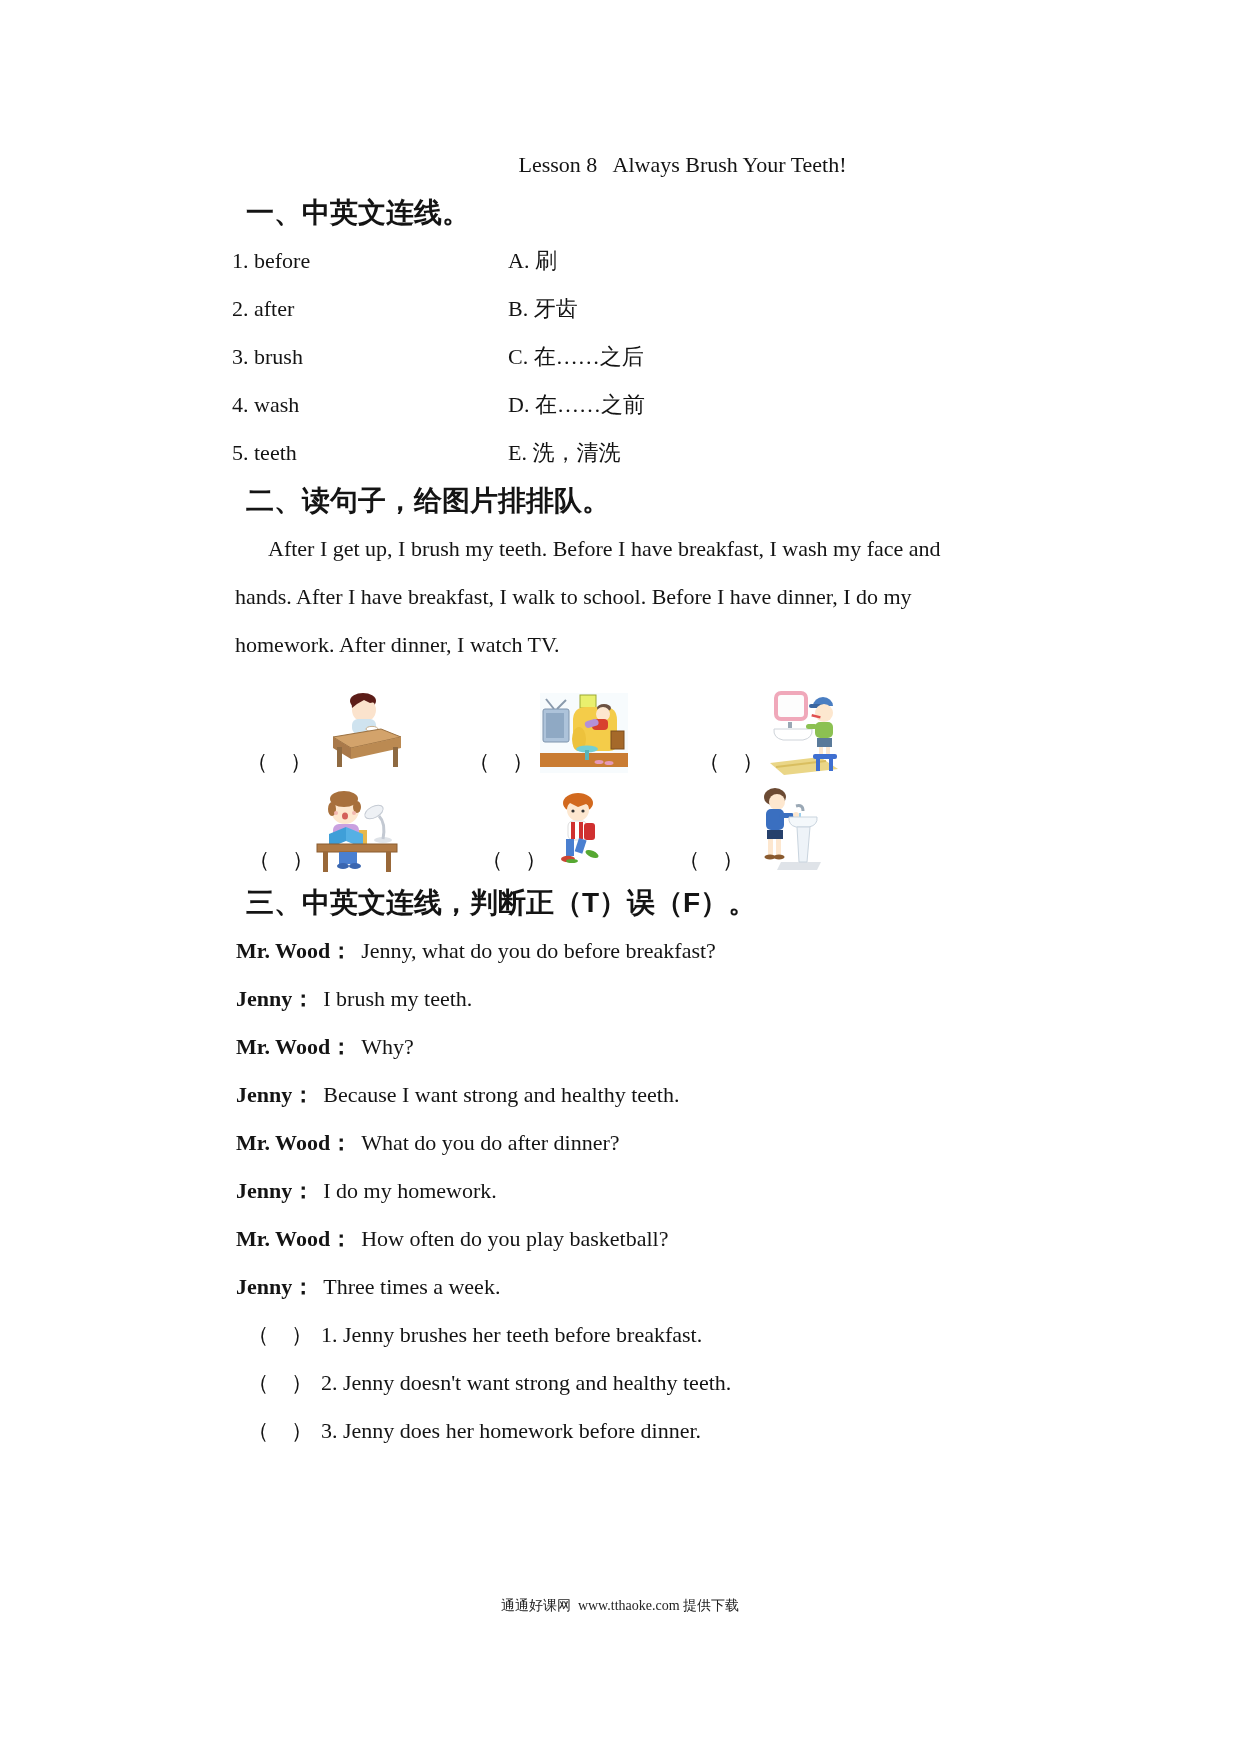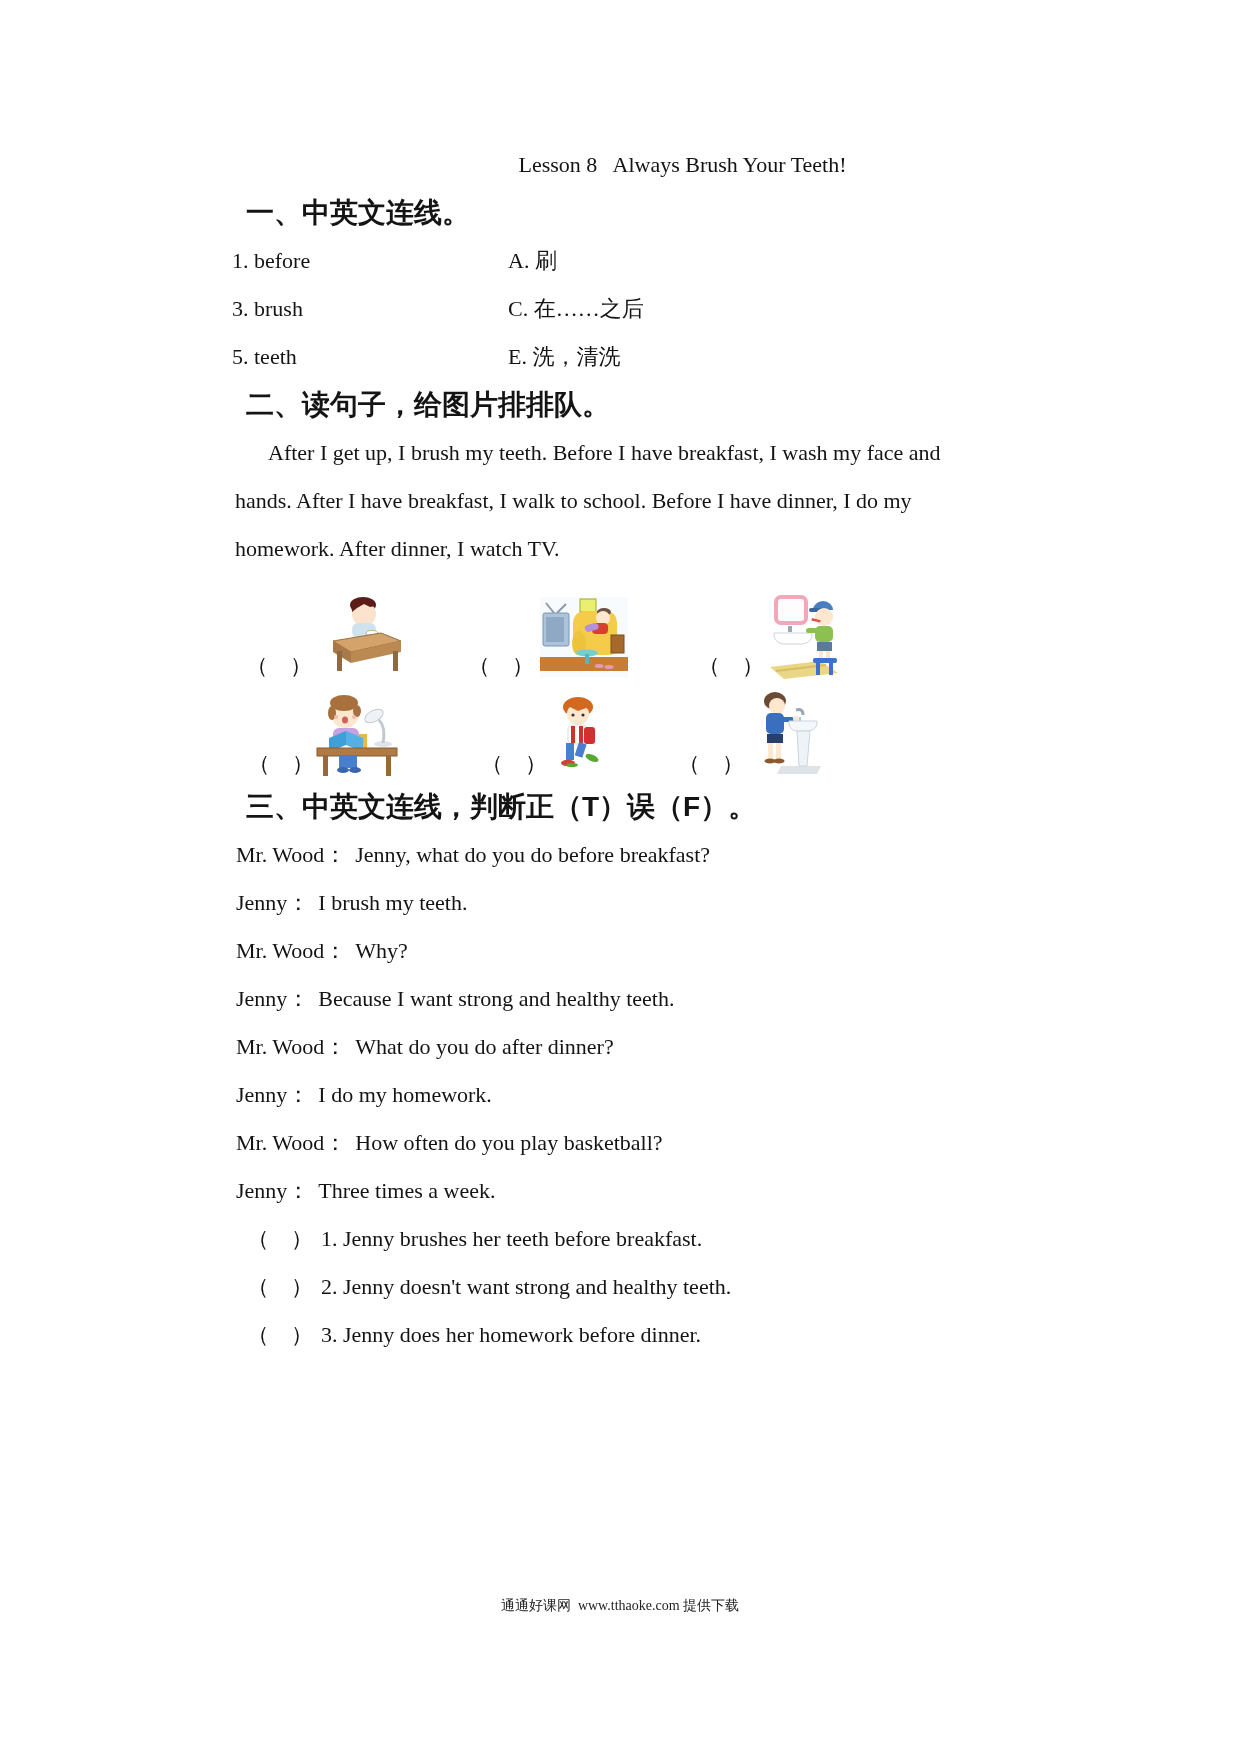--- a/index.html
+++ b/index.html
@@ -21,21 +21,21 @@
     font-family: "Liberation Sans", "DejaVu Sans", sans-serif;
     font-weight: bold; font-size: 28px; padding-left: 16px;
   }
   .match { display: grid; grid-template-columns: 276px 1fr; padding-left: 2px; }
   .passage { padding-left: 5px; }
   .passage.first { text-indent: 33px; }
   .pics { position: relative; height: 210px; }
   .pics .blank { position: absolute; height: 30px; line-height: 30px; white-space: pre; }
   .pics svg { position: absolute; }
   .dlg { padding-left: 6px; }
-  .dlg .spk { font-weight: normal; margin-right: 9px; }
+  .dlg .spk { font-weight: bold; margin-right: 9px; }
   .stmt { padding-left: 17px; }
   .stmt .blank { margin-right: 8px; white-space: pre; }
   .footer {
     position: absolute; left: 0; top: 1597px; width: 100%;
     text-align: center; font-size: 14px; white-space: pre; color: #222222;
   }
 </style>
 </head>
 <body>
 
@@ -44,22 +44,30 @@
 
     <div class="line title">Lesson 8   Always Brush Your Teeth!</div>
 
     <div class="line heading">一、中英文连线。</div>
 
     <div class="line match">
       <span>1. before</span>
         <span>A. 刷</span>
     </div>
     <div class="line match">
+      <span>2. after</span>
+        <span>B. 牙齿</span>
+    </div>
+    <div class="line match">
       <span>3. brush</span>
         <span>C. 在……之后</span>
+    </div>
+    <div class="line match">
+      <span>4. wash</span>
+        <span>D. 在……之前</span>
     </div>
     <div class="line match">
       <span>5. teeth</span>
         <span>E. 洗，清洗</span>
     </div>
 
     <div class="line heading">二、读句子，给图片排排队。</div>
 
     <div class="line passage first">After I get up, I brush my teeth. Before I have breakfast, I wash my face and</div>
     <div class="line passage">hands. After I have breakfast, I walk to school. Before I have dinner, I do my</div>

